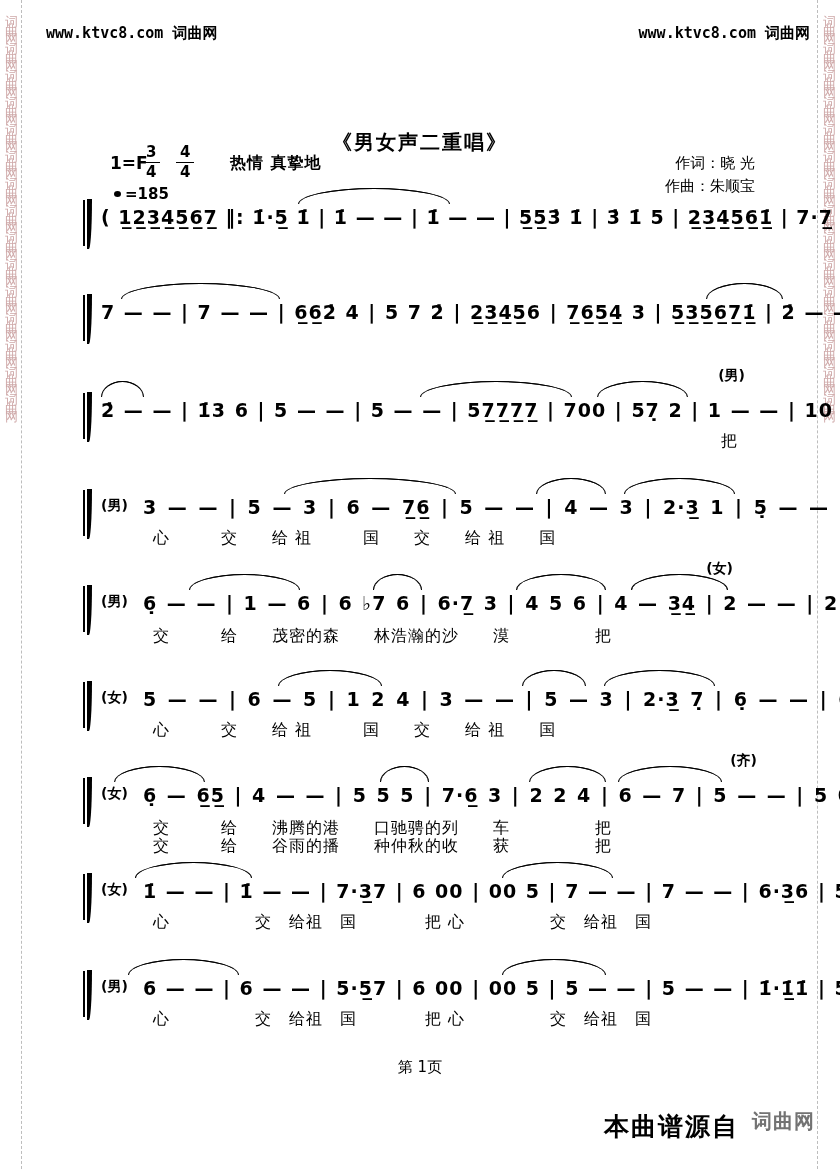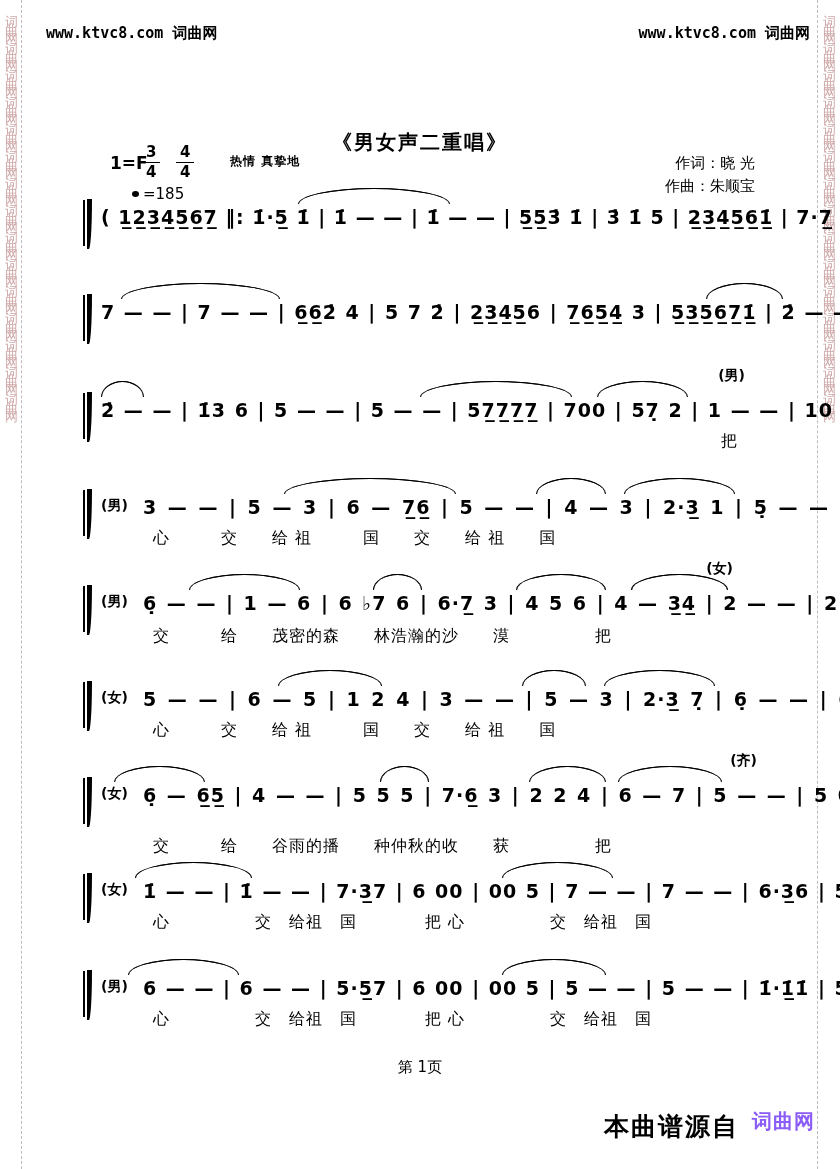--- a/index.html
+++ b/index.html
@@ -26,22 +26,22 @@
          text-shadow:0 0 1px #9b8b8b;white-space:nowrap;}
   .subtitle{position:absolute;top:129px;left:0;width:100%;text-align:center;
             font-size:20px;font-weight:bold;letter-spacing:2px;white-space:nowrap;}
   
   .keysig{position:absolute;left:110px;top:153px;font-size:17px;font-weight:bold;}
   .frac{position:absolute;top:144px;text-align:center;font-size:15px;font-weight:bold;line-height:17px;}
   .frac .num{display:block;border-bottom:1px solid #000;padding:0 4px 1px;}
   .frac .den{display:block;padding-top:1px;}
   .frac.f1{left:142px;}
   .frac.f2{left:176px;}
-  .expression{position:absolute;left:230px;top:153px;font-size:12px;font-weight:bold;letter-spacing:1px;}
-  .tempo{position:absolute;left:132px;top:185px;font-size:15px;font-weight:normal;text-align:center;}
+  .expression{position:absolute;left:230px;top:153px;font-size:16px;font-weight:bold;letter-spacing:1px;}
+  .tempo{position:absolute;left:114px;top:185px;font-size:15px;font-weight:bold;text-align:center;}
   .tempo .dot{display:inline-block;width:7px;height:6px;border-radius:50%;background:#000;
               margin-right:4px;vertical-align:2px;}
   .credits{position:absolute;right:85px;top:152px;font-size:15px;line-height:23px;
            text-align:right;white-space:nowrap;}
   
   .system{position:absolute;left:95px;width:680px;height:40px;}
   .bracket{position:absolute;left:-12px;top:-2px;width:9px;height:46px;}
   .bracket::before{content:"";position:absolute;left:0;top:0;bottom:0;width:1.5px;background:#000;}
   .bracket::after{content:"";position:absolute;left:4px;top:-1px;bottom:-3px;width:4.5px;background:#000;
                   border-radius:0 0 70% 0/0 0 100% 0;}
@@ -158,20 +158,21 @@
 
   <div class="system" style="top:780px">
     <span class="bracket"></span>
     <div class="arc" style="left:3%;width:13%"></div>
     <div class="arc" style="left:42%;width:7%"></div>
     <div class="arc" style="left:64%;width:11%"></div>
     <div class="arc" style="left:77%;width:15%"></div>
     <span class="part">(女)</span>
     <span class="notes" style="word-spacing:2px">6̣ — 6̲5̲ | 4 — — | 5 5 5 | 7·6̲ 3 | 2 2 4 | 6 — 7 | 5 — — | 5 0 5 |</span>
     <span class="endlab" style="right:18px">(齐)</span>
+    <div class="lyr" style="top:38px;margin-left:52px">交　　　给　　沸腾的港　　口驰骋的列　　车　　　　　把</div>
     <div class="lyr" style="top:56px;margin-left:52px">交　　　给　　谷雨的播　　种仲秋的收　　获　　　　　把</div>
   </div>
 
   <div class="system" style="top:876px">
     <span class="bracket"></span>
     <div class="arc" style="left:6%;width:17%"></div>
     <div class="arc" style="left:60%;width:16%"></div>
     <span class="part">(女)</span>
     <span class="notes" style="word-spacing:1px">1̇ — — | 1̇ — — | 7·3̲7 | 6 00 | 00 5 | 7 — — | 7 — — | 6·3̲6 | 500 |</span>
     <span class="endlab"></span>
@@ -183,15 +184,15 @@
     <div class="arc" style="left:5%;width:16%"></div>
     <div class="arc" style="left:60%;width:15%"></div>
     <span class="part">(男)</span>
     <span class="notes" style="word-spacing:1px">6 — — | 6 — — | 5·5̲7 | 6 00 | 00 5 | 5 — — | 5 — — | 1̇·1̲̇1̇ | 500 |</span>
     <span class="endlab"></span>
     <div class="lyr" style="top:36px;margin-left:52px">心　　　　　交　给祖　国　　　　把 心　　　　　交　给祖　国</div>
   </div>
 
   <div class="pageno">第 1页</div>
   <div class="src-label">本曲谱源自</div>
-  <div class="src-site" style="color:#8b5cf6">词曲网</div>
+  <div class="src-site" style="color:#737373">词曲网</div>
 
 </div>
 
 </body></html>

